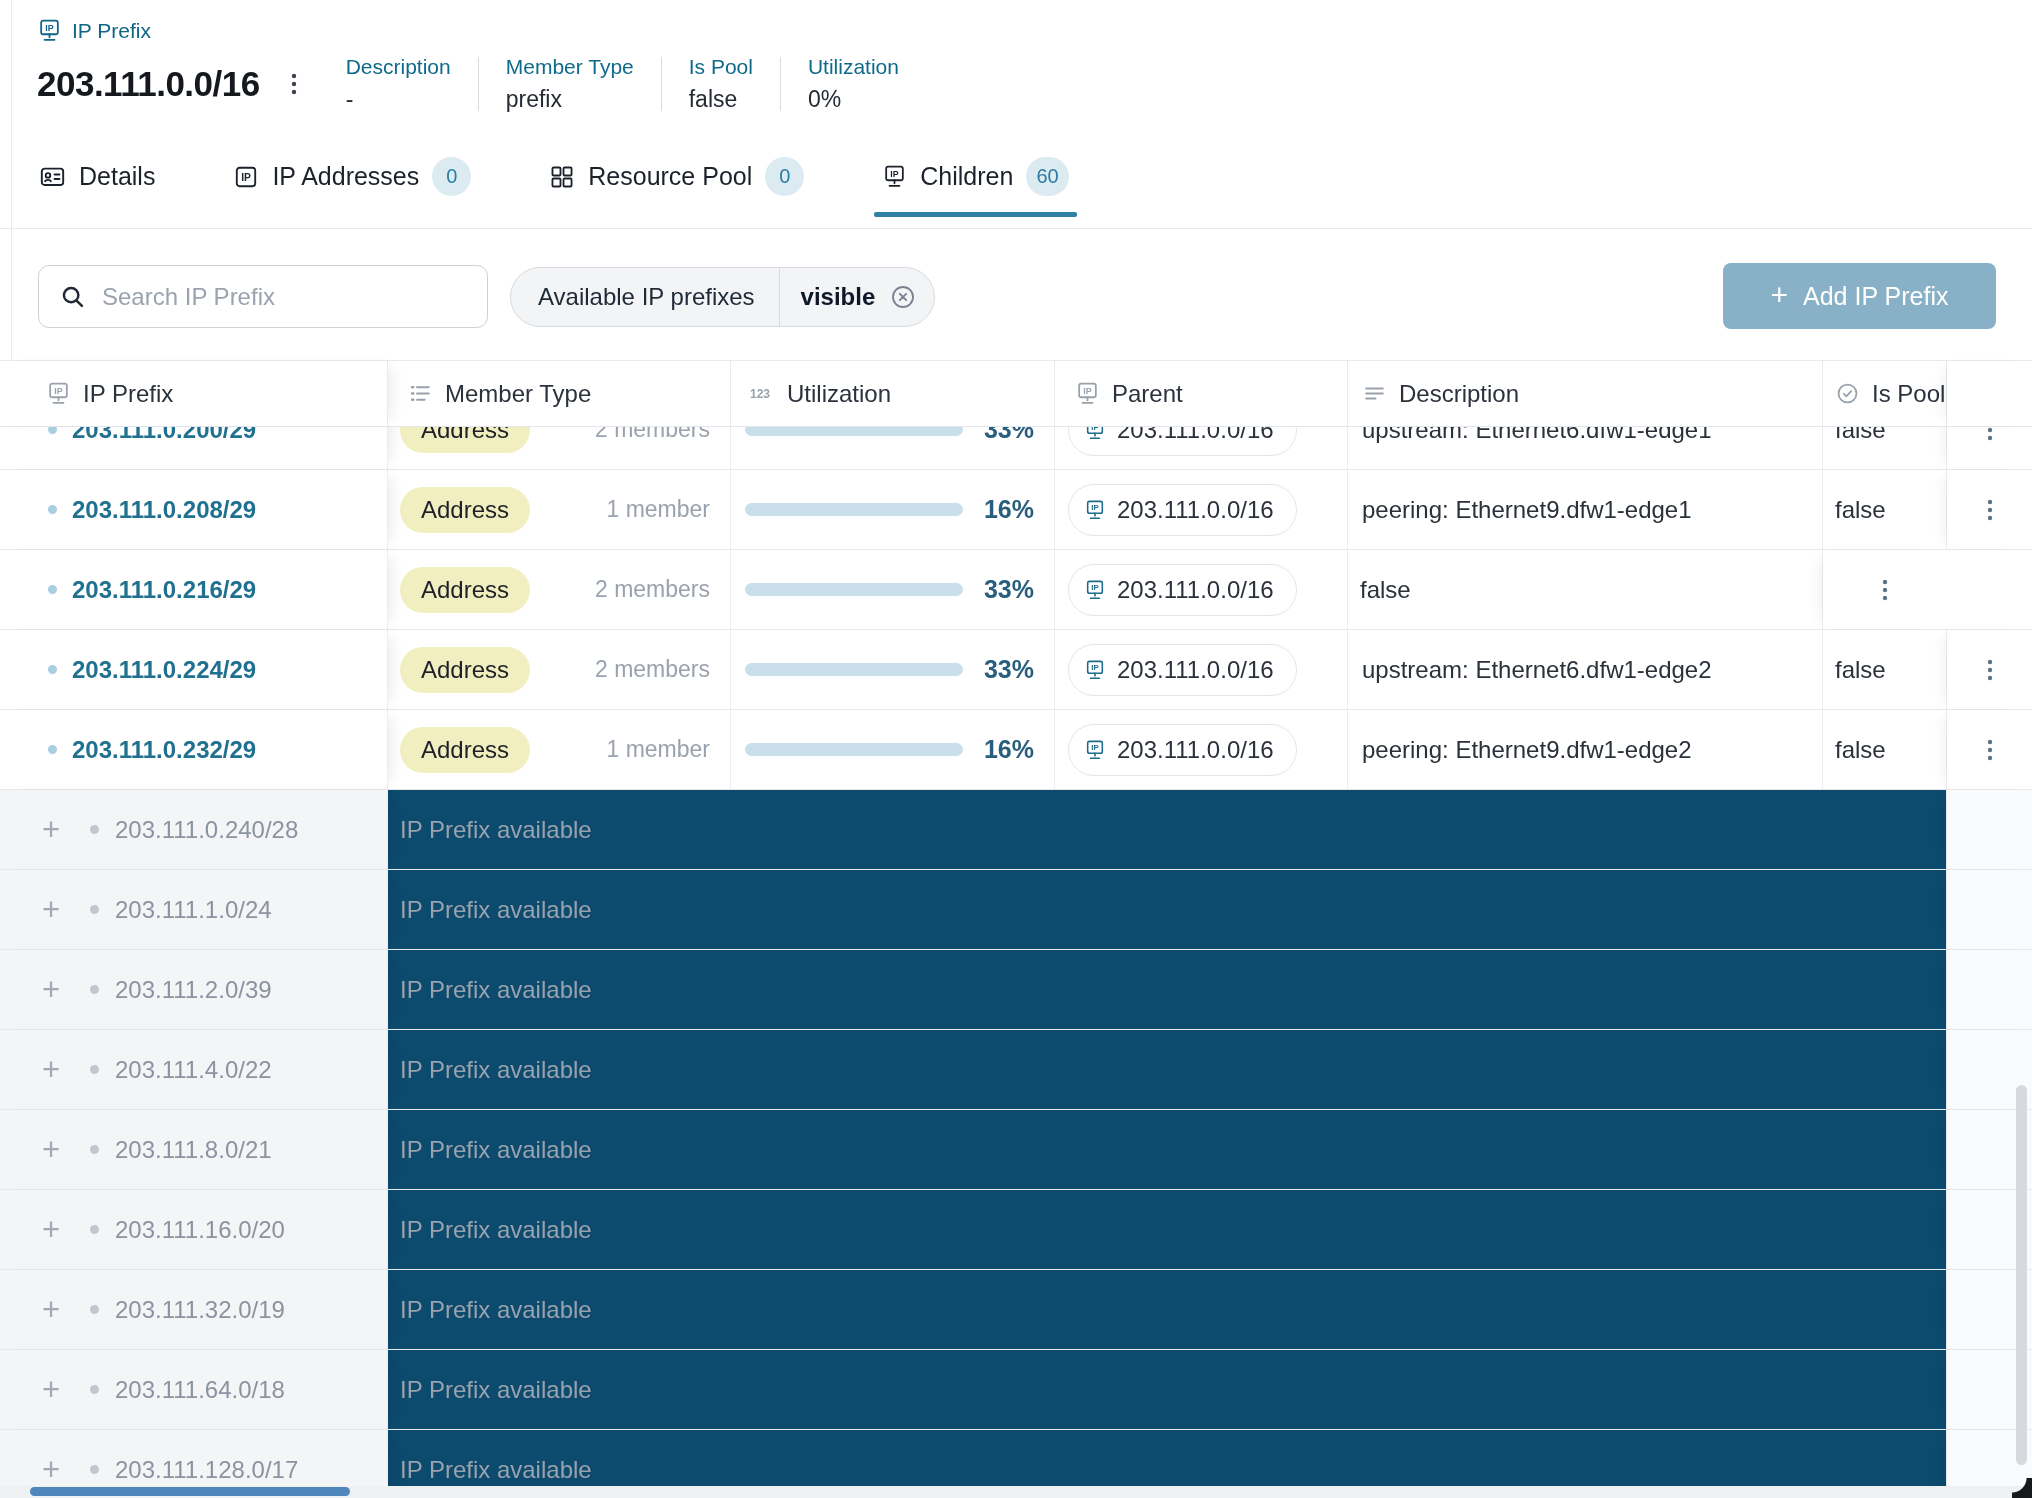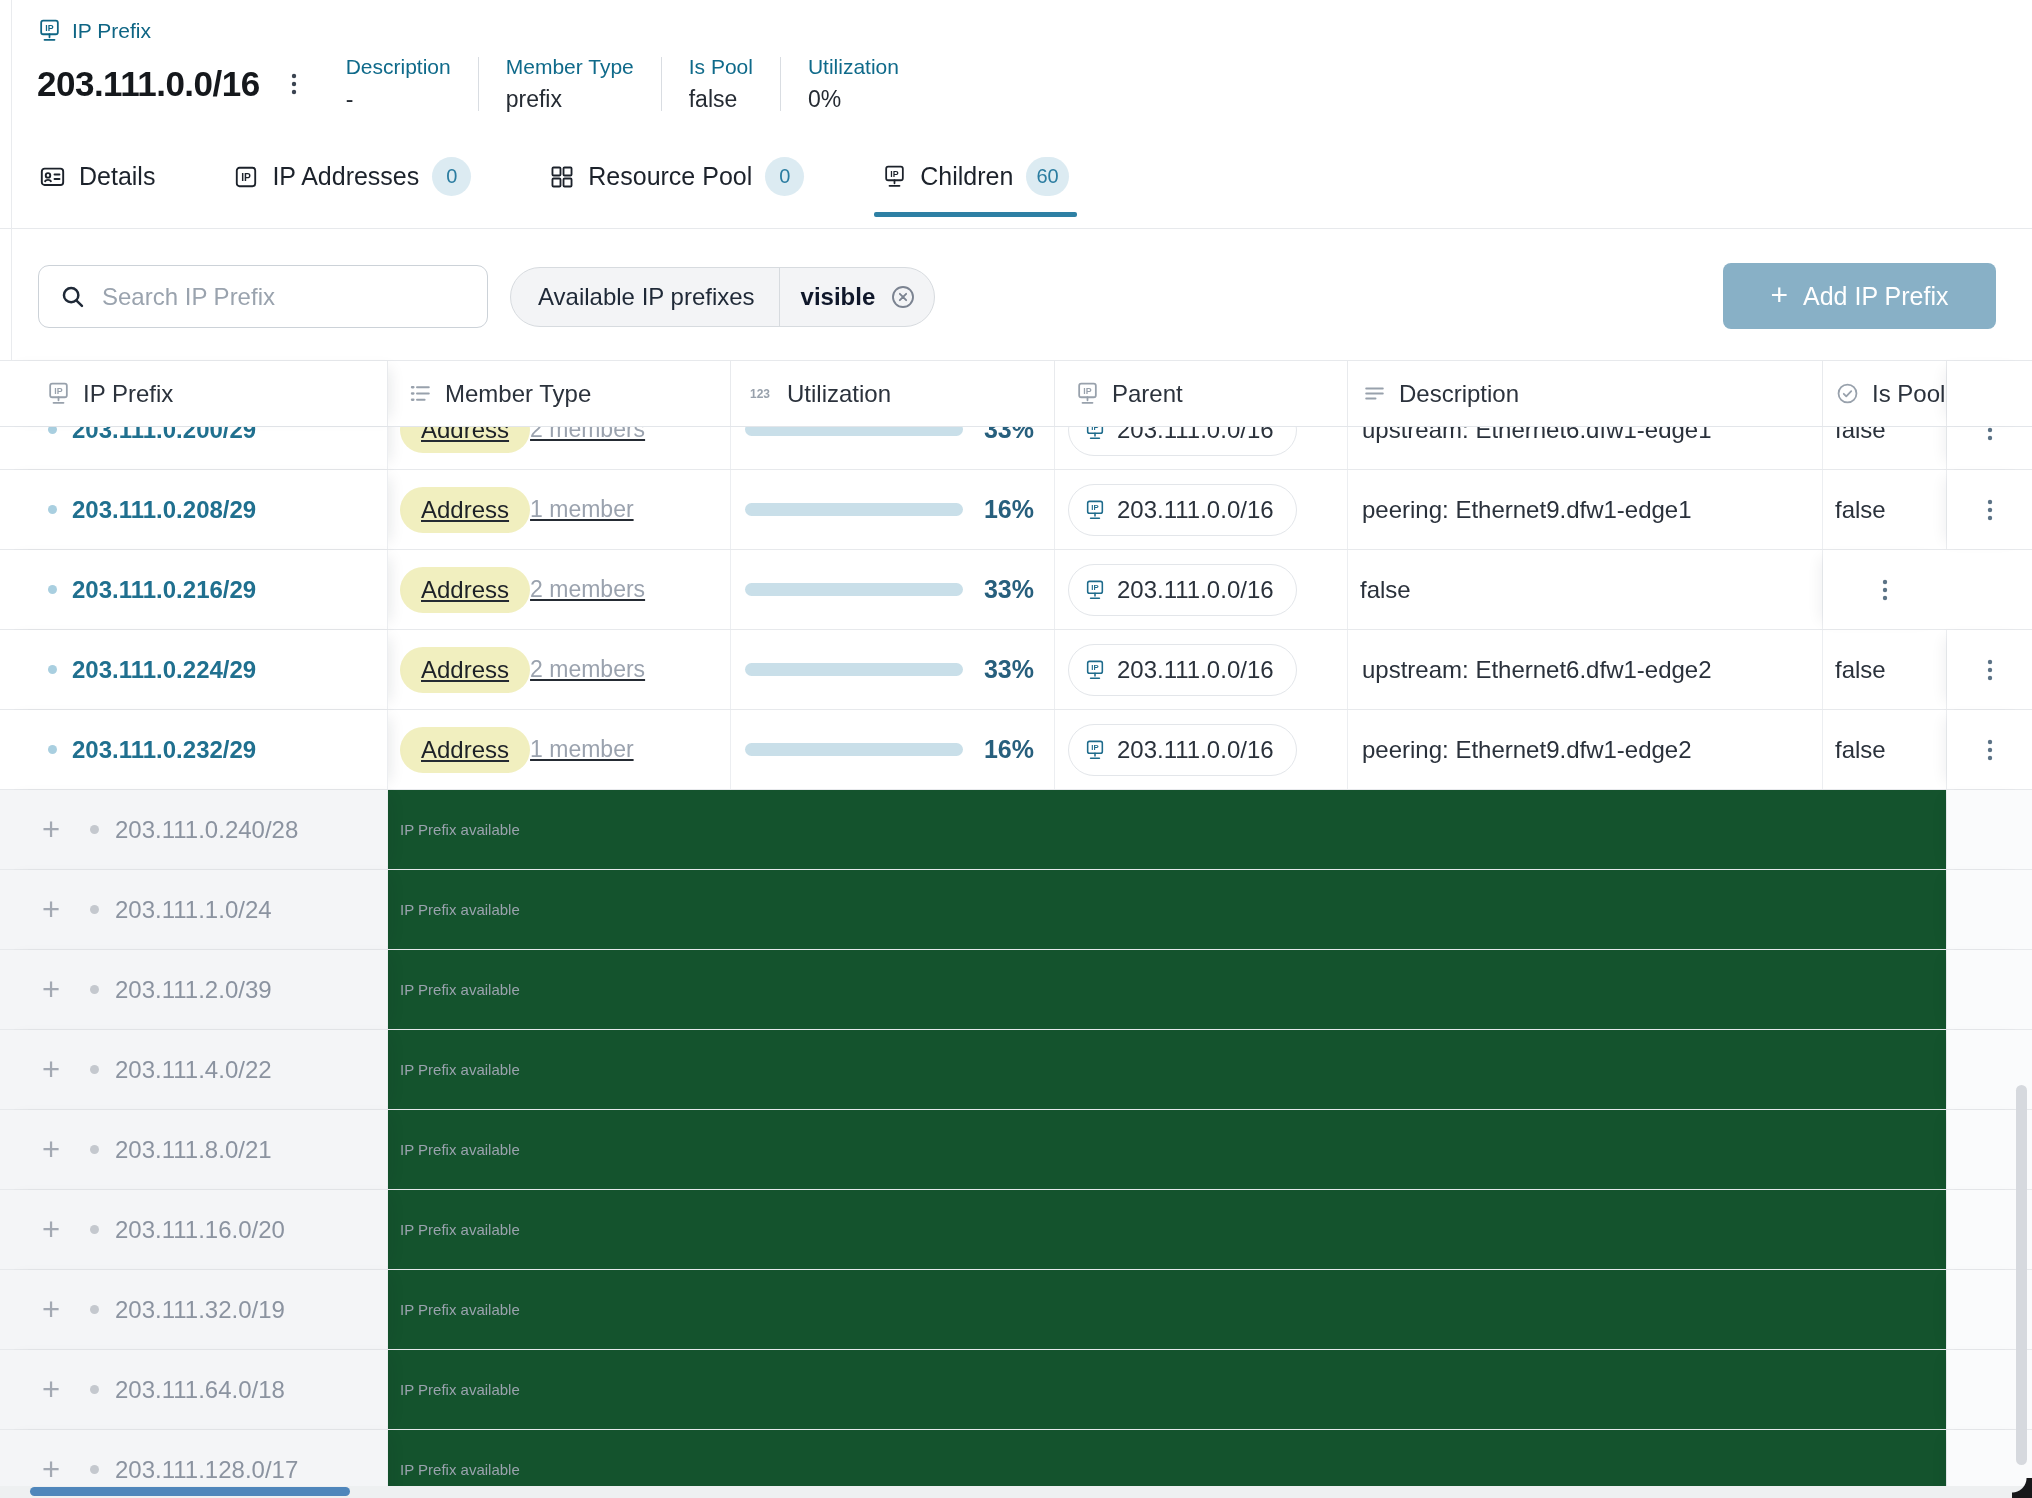--- a/index.html
+++ b/index.html
@@ -57,21 +57,21 @@
   .th:nth-child(6) { padding-left:12px; }
   .th:last-child { border-right:none; box-shadow:-10px 0 14px -8px rgba(20,30,40,.07); }
 
   .tbody { height:1083px; overflow:hidden; position:relative; z-index:1; }
   .trow { height:80px; border-bottom:1px solid #e7e9ec; background:#fff; }
   .trow.partial { margin-top:-37px; }
   .td { display:flex; align-items:center; border-right:1px solid #eceef1; overflow:hidden; white-space:nowrap; background:#fff; }
   .td.c-prefix { padding-left:48px; gap:15px; position:relative; z-index:2; box-shadow:10px 0 14px -8px rgba(20,30,40,.10); }
   .dot { width:9px; height:9px; border-radius:50%; background:#a9cfe0; flex:0 0 auto; }
   .prefix-link { font-size:24px; font-weight:700; color:#20708f; text-decoration:none; cursor:pointer; }
-  .td.c-member { padding:0 20px 0 12px; justify-content:flex-start;text-decoration:underline; }
+  .td.c-member { padding:0 20px 0 12px; justify-content:space-between; }
   .member-pill { background:#f1efbf; color:#1d2127; font-size:24px; padding:9px 21px; border-radius:23px; }
   .member-count { font-size:23px; color:#9aa2ae; }
   .td.c-util { padding:0 20px 0 14px; justify-content:space-between; }
   .bar { width:218px; height:13px; border-radius:7px; background:#c9dfe9; overflow:hidden; }
   .bar-fill { height:100%; background:#417fa2; border-radius:7px; }
   .util-pct { font-size:25px; font-weight:600; color:#275f7d; }
   .td.c-parent { padding-left:13px; }
   .parent-pill { display:flex; align-items:center; gap:11px; height:52px; padding:0 22px 0 15px; background:#fff; border:1px solid #e3e6ea; border-radius:27px; cursor:pointer; }
   .parent-pill .picon { color:#1e6b8c; display:flex; }
   .parent-pill .ptext { font-size:24px; font-weight:500; color:#2a313b; }
@@ -79,21 +79,21 @@
   .td.c-pool { padding-left:12px; font-size:24px; color:#2a313b; }
   .td.c-action { justify-content:center; border-right:none; box-shadow:-10px 0 14px -8px rgba(20,30,40,.07); position:relative; z-index:2; }
   .row-kebab { border:none; background:none; cursor:pointer; color:#5c7386; display:flex; }
 
   
   .trow.avail .td { background:#fafbfc; }
   .trow.avail .c-prefix { background:#f4f5f7; padding-left:36px; gap:0; }
   .avail-plus { font-size:31px; color:#a3a9b3; width:30px; text-align:center; cursor:pointer; line-height:1; font-weight:300; }
   .avail-dot { width:9px; height:9px; border-radius:50%; background:#c4c8ce; margin:0 0 0 24px; flex:0 0 auto; }
   .avail-prefix { font-size:24px; color:#8b93a0; margin-left:16px; }
-  .avail-span { grid-column:2 / 7; display:flex; align-items:center; padding-left:12px; font-size:15px; color:#9aa2ad; border-right:1px solid #eceef1; background:#14532d; overflow:hidden; }
+  .avail-span { grid-column:2 / 7; display:flex; align-items:center; padding-left:12px; font-size:24px; color:#9aa2ad; border-right:1px solid #eceef1; background:#0c4a6e; overflow:hidden; }
 
   
   .hscroll-track { position:absolute; left:0; right:0; bottom:0; height:12px; background:#eef0f1; z-index:6; }
   .hscroll-thumb { position:absolute; left:30px; bottom:2px; width:320px; height:9px; border-radius:5px; background:#4f86bb; cursor:pointer; }
   .vscroll-thumb { position:absolute; right:5px; top:1085px; width:11px; height:380px; border-radius:6px; background:#d6d9de; z-index:6; cursor:pointer; }
   .corner { position:absolute; right:0; bottom:0; width:20px; height:20px; z-index:7;
             background:radial-gradient(circle at 0 0, rgba(0,0,0,0) 0 14px, #17181a 15px); }
   svg { display:block; }
 </style>
 </head>

